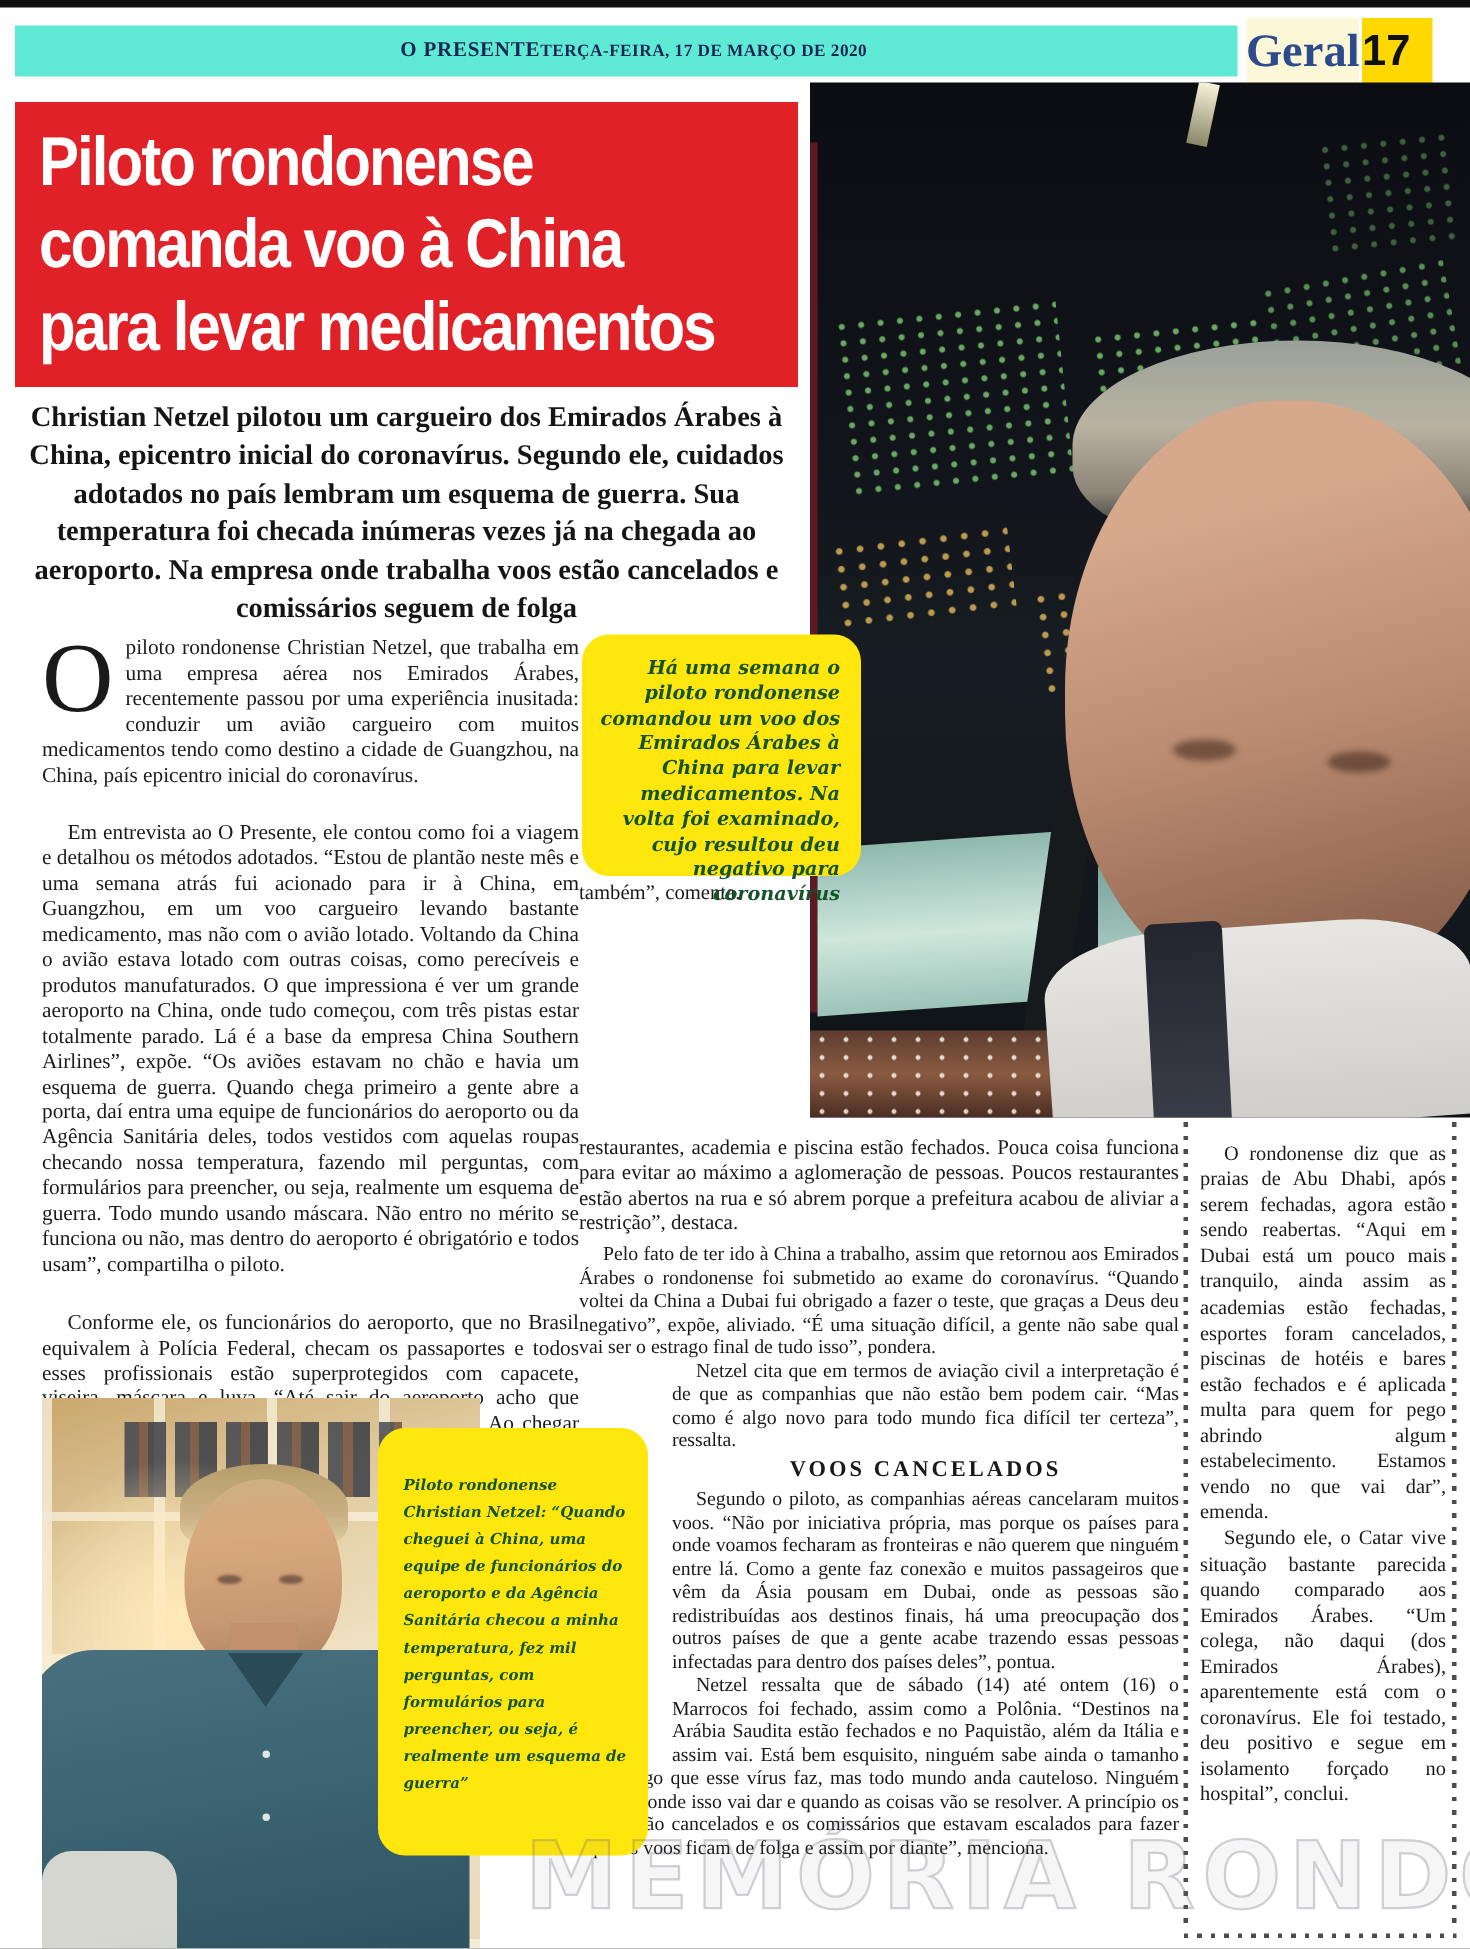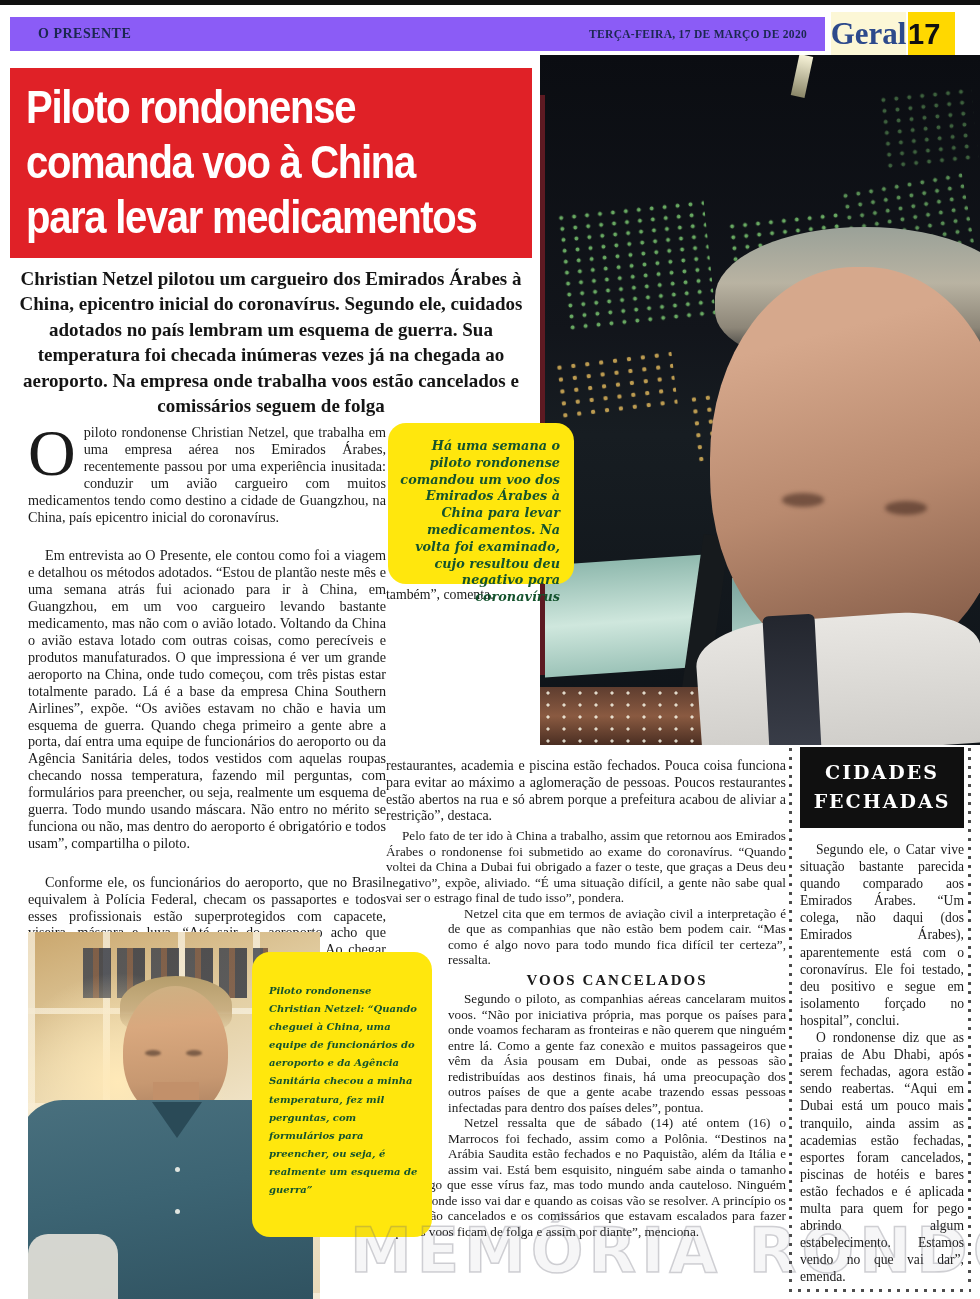--- a/index.html
+++ b/index.html
@@ -1,22 +1,22 @@
 <!DOCTYPE html>
 <html><head>
 <meta charset="utf-8">
 <style>
   html,body { margin:0; padding:0; background:#888; }
   .page { position:relative; width:980px; height:1299px; background:#ffffff;
           overflow:hidden; font-family:"Liberation Serif", serif; color:#1a1a1a; }
 
   
   .top-rule { position:absolute; left:0; top:0; width:980px; height:5px; background:#101010; }
-  .masthead-bar { position:absolute; left:10px; top:17px; width:815px; height:34px; background:#8b5cf6;
-                  display:flex; align-items:center; justify-content:space-between;
+  .masthead-bar { position:absolute; left:10px; top:17px; width:815px; height:34px; background:#5eead4;
+                  display:flex; align-items:center; justify-content:center;
                   padding:0 18px 0 28px; box-sizing:border-box; }
   .paper-name { font-weight:bold; color:#1b2750; font-size:14px; letter-spacing:.5px; }
   .edition-date { font-weight:bold; color:#1b2750; font-size:11.5px; letter-spacing:.3px; }
   .geral-box { position:absolute; left:831px; top:12px; width:75px; height:44px; background:#fcf7d6;
                display:flex; align-items:center; justify-content:center; }
   .geral-text { font-weight:bold; color:#2d4a8c; font-size:31px; }
   .pagenum-box { position:absolute; left:908px; top:12px; width:47px; height:44px; background:#ffd800;
                  display:flex; align-items:center; justify-content:flex-start; }
   .pagenum { font-family:"Liberation Sans", sans-serif; font-weight:bold; color:#101010; font-size:29px; }
   .photo-credit { position:absolute; left:838px; top:55px; width:134px; text-align:right;
@@ -242,25 +242,21 @@
     <div class="hm-btn hm-btn2"></div>
     <div class="hm-couch"></div>
   </div>
 
   <div class="caption-box caption-home">Piloto rondonense Christian Netzel: “Quando cheguei à China, uma equipe de funcionários do aeroporto e da Agência Sanitária checou a minha temperatura, fez mil perguntas, com formulários para preencher, ou seja, é realmente um esquema de guerra”</div>
 
   <div class="dots-v dots-left"></div>
   <div class="dots-v dots-right"></div>
   <div class="dots-h"></div>
   <div class="sidebar">
-    <div class="sidebar-title">
-      <div>CIDADES</div>
-      <div>FECHADAS</div>
+    <div class="sidebar-body">
+      <p>O rondonense diz que as praias de Abu Dhabi, após serem fechadas, agora estão sendo reabertas. “Aqui em Dubai está um pouco mais tranquilo, ainda assim as academias estão fechadas, esportes foram cancelados, piscinas de hotéis e bares estão fechados e é aplicada multa para quem for pego abrindo algum estabelecimento. Estamos vendo no que vai dar”, emenda.</p>
+      <p>Segundo ele, o Catar vive situação bastante parecida quando comparado aos Emirados Árabes. “Um colega, não daqui (dos Emirados Árabes), aparentemente está com o coronavírus. Ele foi testado, deu positivo e segue em isolamento forçado no hospital”, conclui.</p>
     </div>
-    <div class="sidebar-body">
-      <p>Segundo ele, o Catar vive situação bastante parecida quando comparado aos Emirados Árabes. “Um colega, não daqui (dos Emirados Árabes), aparentemente está com o coronavírus. Ele foi testado, deu positivo e segue em isolamento forçado no hospital”, conclui.</p>
-      <p>O rondonense diz que as praias de Abu Dhabi, após serem fechadas, agora estão sendo reabertas. “Aqui em Dubai está um pouco mais tranquilo, ainda assim as academias estão fechadas, esportes foram cancelados, piscinas de hotéis e bares estão fechados e é aplicada multa para quem for pego abrindo algum estabelecimento. Estamos vendo no que vai dar”, emenda.</p>
-    </div>
   </div>
 
   <div class="watermark">MEMÓRIA RONDONENSE</div>
 
 </div>
 
 </body></html>

